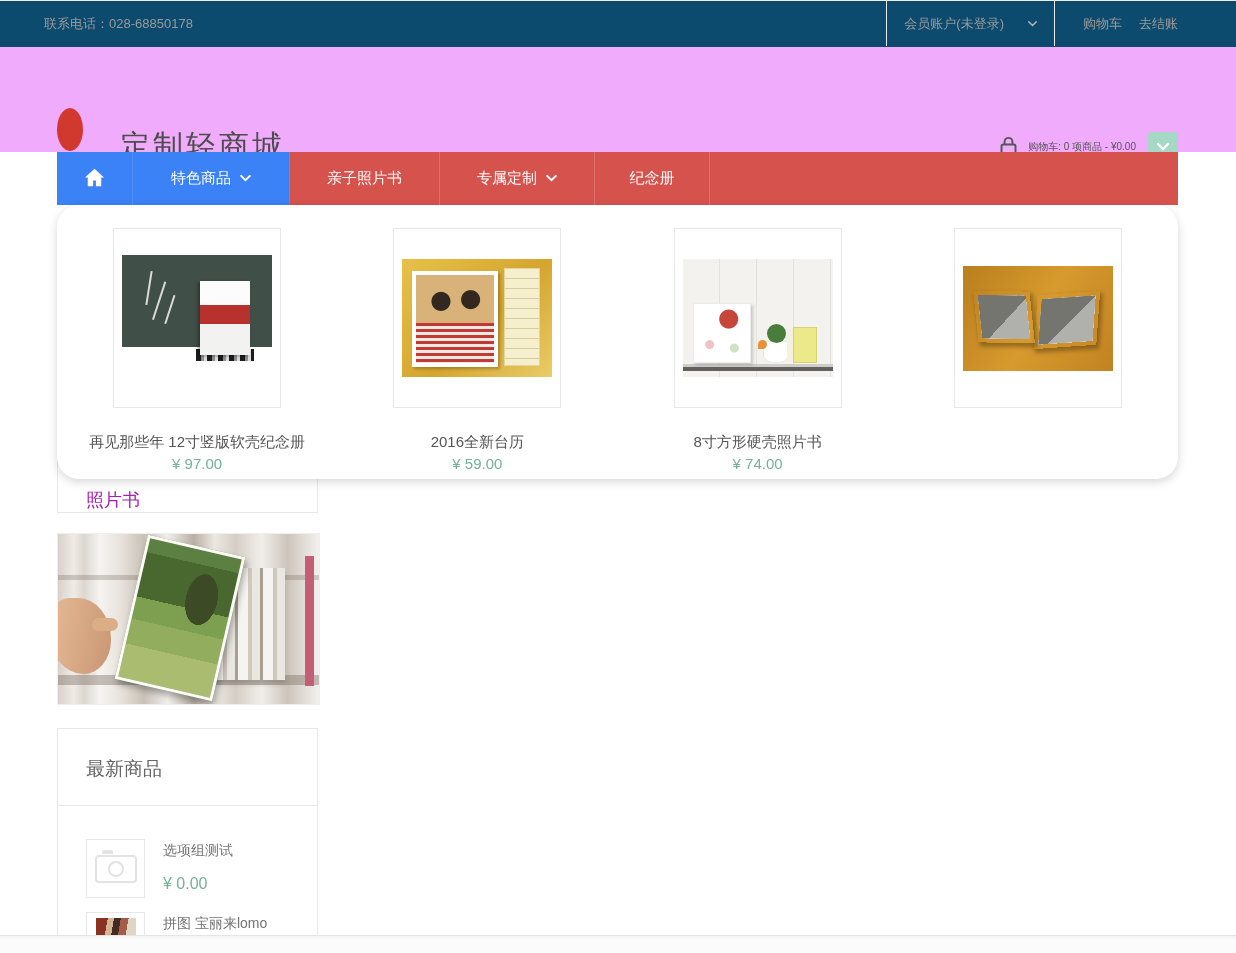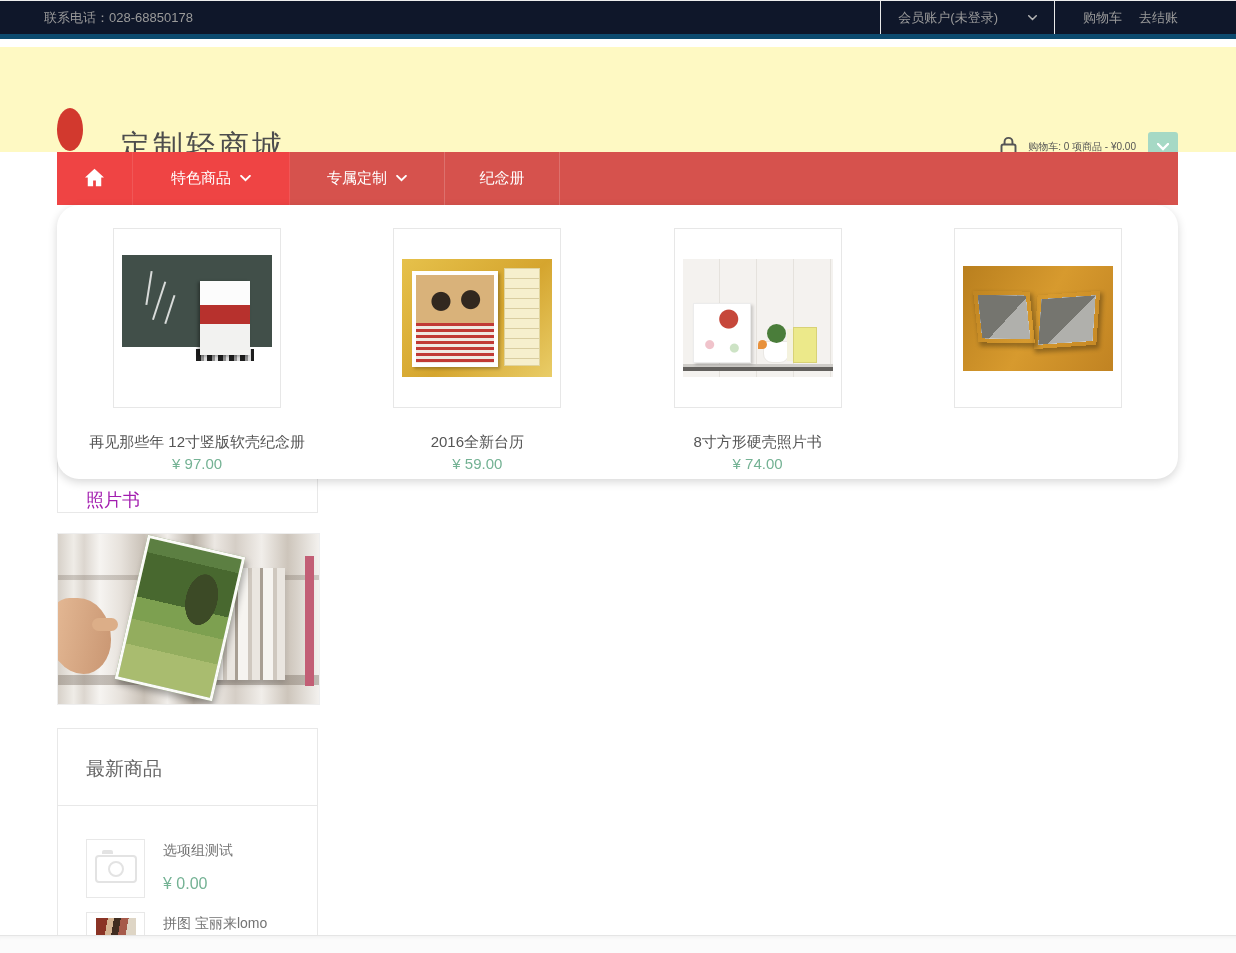--- a/index.html
+++ b/index.html
@@ -5,37 +5,37 @@
   * { margin:0; padding:0; box-sizing:border-box; }
   html,body { width:1236px; height:953px; }
   body {
     position:relative; overflow:hidden; background:#fff;
     font-family:"Liberation Sans","DejaVu Sans",sans-serif; color:#555;
   }
   a { text-decoration:none; color:inherit; cursor:pointer; }
 
   
   .topbar {
-    position:absolute; left:0; top:0; width:1236px; height:39px;
-    background:#0f172a; border-top:1px solid #ededed; border-bottom:5px solid #0c4a6e;
+    position:absolute; left:0; top:0; width:1236px; height:47px;
+    background:#0c4a6e; border-top:1px solid #ededed; border-bottom:1px solid #0c4a6e;
     box-shadow:inset 0 5px 4px -4px rgba(0,0,0,.04), inset 0 -5px 4px -4px rgba(0,0,0,.04);
     display:flex; align-items:center; justify-content:space-between;
     font-size:13px; color:#9a9a9a;
   }
   .topbar-left { padding-left:44px; }
   .topbar-right { display:flex; align-items:center; height:100%; padding-right:58px; }
   .member {
-    height:100%; display:flex; align-items:center; gap:21px; padding:5px 17px;
+    height:100%; display:flex; align-items:center; gap:15px; padding:5px 17px;
     border-left:1px solid #e9e9e9; border-right:1px solid #e9e9e9;
   }
   .toplink-cart { margin-left:28px; }
   .toplink-checkout { margin-left:17px; }
 
   
-  .header { position:absolute; left:0; top:47px; width:1236px; height:105px; background:#fef9c3; }
+  .header { position:absolute; left:0; top:47px; width:1236px; height:105px; background:#f0abfc; }
   .logo { position:absolute; left:57px; top:74px; display:flex; align-items:center; }
   .logo-mark { position:relative; width:50px; height:50px; }
   .logo-ring { width:50px; height:50px; border:13px solid #d2392e; border-radius:50%; }
   .logo-dot {
     position:absolute; right:-3px; bottom:-1px; width:12px; height:12px;
     background:#d2392e; border-radius:50%; box-shadow:0 0 0 3px #fff;
   }
   .brand { margin-left:13px; font-size:30px; letter-spacing:3px; color:#4d4d4d; font-weight:500; }
   .searchbox {
     position:absolute; left:433px; top:82px; width:367px; height:38px;
@@ -58,21 +58,21 @@
 
   
   .navbar {
     position:absolute; left:57px; top:152px; width:1121px; height:53px;
     background:#d6524d; display:flex;
   }
   .nav-item {
     height:53px; display:flex; align-items:center; justify-content:center;
     color:#fff; font-size:15px; border-right:1px solid rgba(255,255,255,.18); cursor:pointer;
   }
-  .nav-item.dark { background:#ef4444; border-right-color:rgba(255,255,255,.10); }
+  .nav-item.dark { background:#3b82f6; border-right-color:rgba(255,255,255,.10); }
   .nav-home { width:76px; }
   .nav-w1 { width:157px; } .nav-w2 { width:150px; } .nav-w3 { width:155px; } .nav-w4 { width:115px; }
   .nav-caret { margin-left:9px; display:flex; }
 
   
   .dropdown {
     position:absolute; left:57px; top:205px; width:1121px; height:274px;
     background:#fff; box-shadow:0 3px 10px rgba(0,0,0,.16); z-index:20;
     display:flex; padding-top:23px;border-radius:22px;
   }
@@ -284,20 +284,23 @@
     </span>
   </div>
   <div class="nav-item dark nav-w1">
     <span>特色商品</span>
     <span class="nav-caret">
       <svg width="11" height="7" viewBox="0 0 12 8">
           <path d="M1 1l5 5 5-5" fill="none" stroke="#fff" stroke-width="2.2" stroke-linecap="round"></path>
         </svg>
     </span>
   </div>
+  <div class="nav-item nav-w2">
+    <span>亲子照片书</span>
+  </div>
   <div class="nav-item nav-w3">
     <span>专属定制</span>
     <span class="nav-caret">
       <svg width="11" height="7" viewBox="0 0 12 8">
           <path d="M1 1l5 5 5-5" fill="none" stroke="#fff" stroke-width="2.2" stroke-linecap="round"></path>
         </svg>
     </span>
   </div>
   <div class="nav-item nav-w4">
     <span>纪念册</span>

